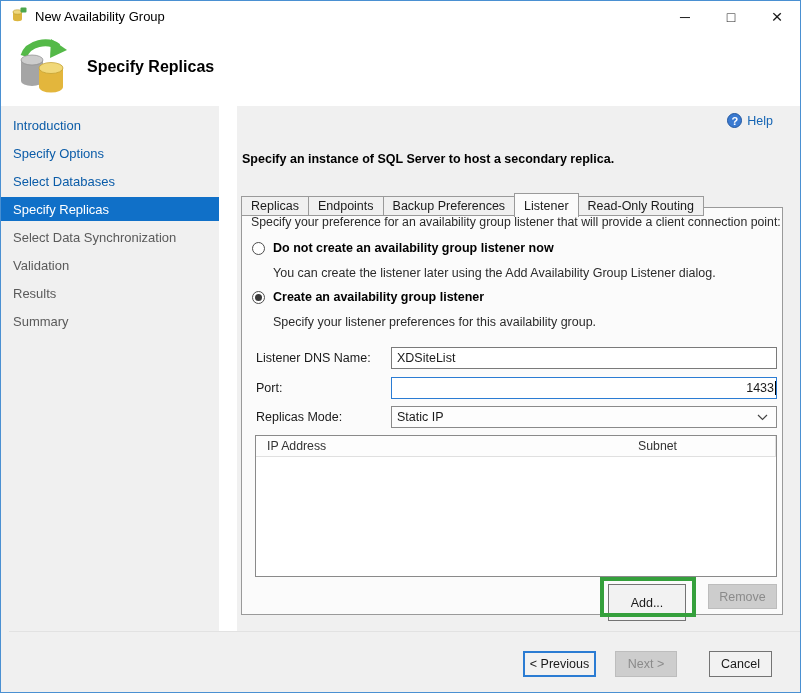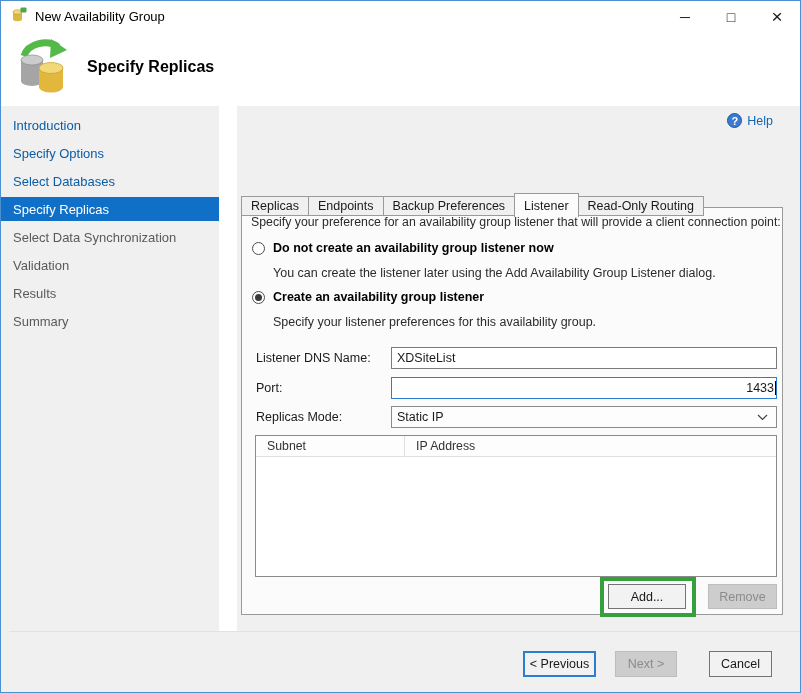--- a/index.html
+++ b/index.html
@@ -76,21 +76,21 @@
   .iptable-col{ display:flex; align-items:center; padding-left:11px; font-size:12.3px; color:#333; }
   .iptable-col.c1{ width:149px; border-right:1px solid #e0e0e0; }
   .iptable-col.c2{ flex:1; }
   .iptable-body{ height:119px; }
 
   .btn{ background:#f2f2f2; border:1px solid #747474; font-size:12.5px; color:#1a1a1a;
         display:flex; align-items:center; justify-content:center; cursor:default; }
   .btn.disabled{ background:#cdcdcd; border-color:#bdbdbd; color:#8b8b8b; }
   .btn.focus{ border:2px solid #2b7cd3; }
 
-  .add-btn{ position:absolute; left:366px; top:376px; width:78px; height:25px; }
+  .add-btn{ position:absolute; left:366px; top:376px; width:78px; height:37px; }
   .remove-btn{ position:absolute; left:466px; top:376px; width:69px; height:25px; }
   .green-box{ position:absolute; left:358px; top:369px; width:96px; height:40px;
               border:4px solid #35a03c; z-index:5; pointer-events:none; }
 
   
   .footer{ position:absolute; left:0; right:0; bottom:0; height:61px; background:#f0f0f0;
            border-top:1px solid #e2e2e2;margin-left:8px; }
   .btn-prev{ position:absolute; left:514px; top:19px; width:73px; height:26px; }
   .btn-next{ position:absolute; left:606px; top:19px; width:62px; height:26px; }
   .btn-cancel{ position:absolute; left:700px; top:19px; width:63px; height:26px; }
@@ -160,20 +160,21 @@
     </div>
     <div class="v-divider"></div>
 
     <div class="main">
 
       <div class="help">
         <span class="help-icon">?</span>
         <span>Help</span>
       </div>
 
+      <div class="heading">Specify an instance of SQL Server to host a secondary replica.</div>
 
       <div class="tabs">
         <div class="tab">Replicas</div>
         <div class="tab">Endpoints</div>
         <div class="tab">Backup Preferences</div>
         <div class="tab active">Listener</div>
         <div class="tab">Read-Only Routing</div>
       </div>
 
       <div class="tabpanel">
@@ -208,22 +209,22 @@
           <span>Static IP</span>
           <span class="chev">
             <svg width="11" height="7" viewBox="0 0 11 7">
                 <path d="M1 1 L5.5 5.5 L10 1" stroke="#444" stroke-width="1.2" fill="none"></path>
               </svg>
           </span>
         </div>
 
         <div class="iptable">
           <div class="iptable-head">
+            <div class="iptable-col c2">IP Address</div>
             <div class="iptable-col c1">Subnet</div>
-            <div class="iptable-col c2">IP Address</div>
           </div>
           <div class="iptable-body"></div>
         </div>
 
         <div class="btn add-btn">Add...</div>
         <div class="btn disabled remove-btn">Remove</div>
         <div class="green-box"></div>
 
       </div>
     </div>

